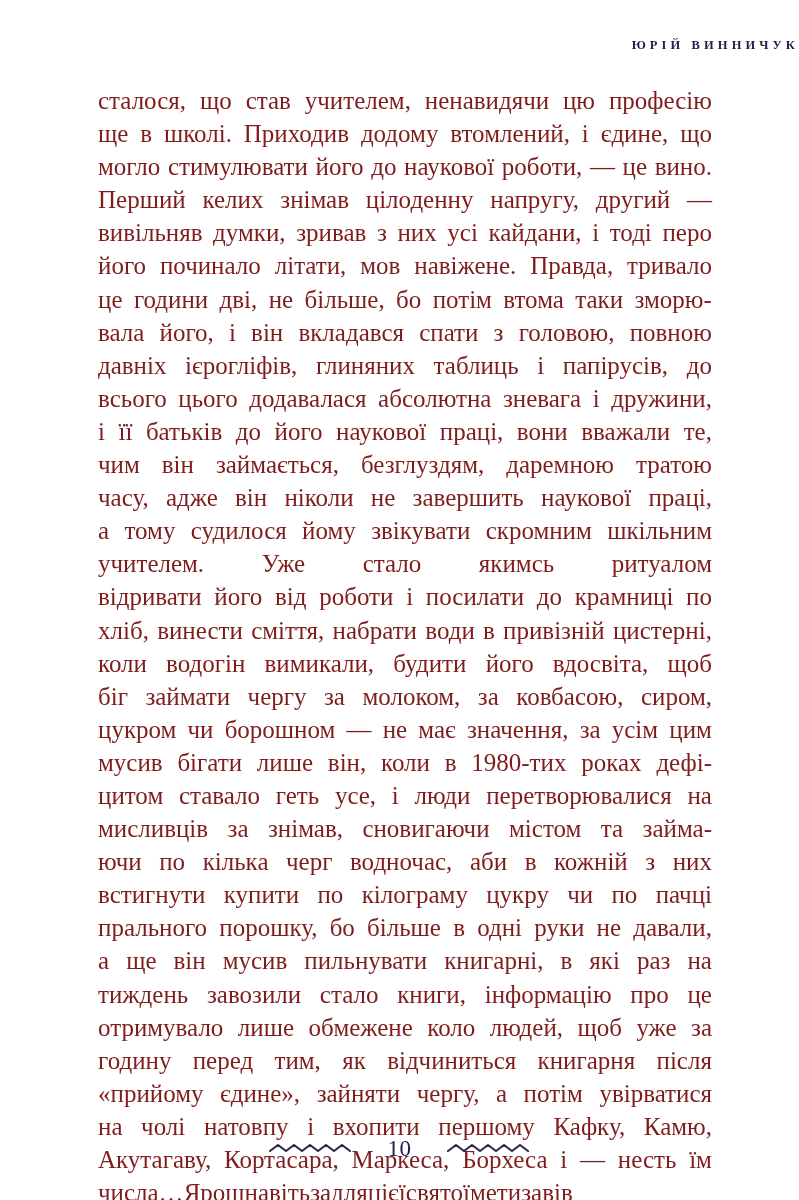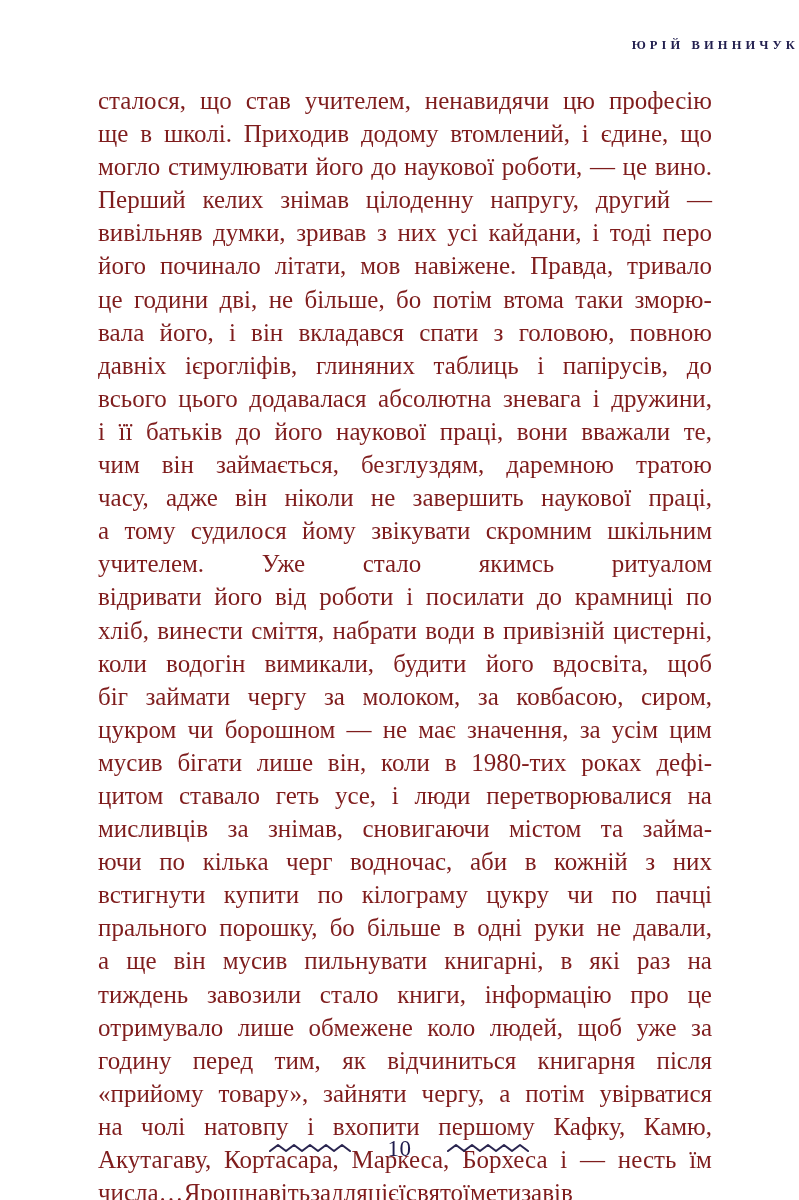--- a/index.html
+++ b/index.html
@@ -132,21 +132,21 @@
       <div class="body-line justify"><span class="w">мусив</span><span class="w">бігати</span><span class="w">лише</span><span class="w">він,</span><span class="w">коли</span><span class="w">в</span><span class="w">1980-тих</span><span class="w">роках</span><span class="w">дефі-</span></div>
       <div class="body-line justify"><span class="w">цитом</span><span class="w">ставало</span><span class="w">геть</span><span class="w">усе,</span><span class="w">і</span><span class="w">люди</span><span class="w">перетворювалися</span><span class="w">на</span></div>
       <div class="body-line justify"><span class="w">мисливців</span><span class="w">за</span><span class="w">знімав,</span><span class="w">сновигаючи</span><span class="w">містом</span><span class="w">та</span><span class="w">займа-</span></div>
       <div class="body-line justify"><span class="w">ючи</span><span class="w">по</span><span class="w">кілька</span><span class="w">черг</span><span class="w">водночас,</span><span class="w">аби</span><span class="w">в</span><span class="w">кожній</span><span class="w">з</span><span class="w">них</span></div>
       <div class="body-line justify"><span class="w">встигнути</span><span class="w">купити</span><span class="w">по</span><span class="w">кілограму</span><span class="w">цукру</span><span class="w">чи</span><span class="w">по</span><span class="w">пачці</span></div>
       <div class="body-line justify"><span class="w">прального</span><span class="w">порошку,</span><span class="w">бо</span><span class="w">більше</span><span class="w">в</span><span class="w">одні</span><span class="w">руки</span><span class="w">не</span><span class="w">давали,</span></div>
       <div class="body-line justify"><span class="w">а</span><span class="w">ще</span><span class="w">він</span><span class="w">мусив</span><span class="w">пильнувати</span><span class="w">книгарні,</span><span class="w">в</span><span class="w">які</span><span class="w">раз</span><span class="w">на</span></div>
       <div class="body-line justify"><span class="w">тиждень</span><span class="w">завозили</span><span class="w">стало</span><span class="w">книги,</span><span class="w">інформацію</span><span class="w">про</span><span class="w">це</span></div>
       <div class="body-line justify"><span class="w">отримувало</span><span class="w">лише</span><span class="w">обмежене</span><span class="w">коло</span><span class="w">людей,</span><span class="w">щоб</span><span class="w">уже</span><span class="w">за</span></div>
       <div class="body-line justify"><span class="w">годину</span><span class="w">перед</span><span class="w">тим,</span><span class="w">як</span><span class="w">відчиниться</span><span class="w">книгарня</span><span class="w">після</span></div>
-      <div class="body-line justify"><span class="w">«прийому</span><span class="w">товару»,</span><span class="w">зайняти</span><span class="w">чергу,</span><span class="w">а</span><span class="w">потім</span><span class="w">увірватися</span></div>
+      <div class="body-line justify"><span class="w">«прийому</span><span class="w">єдине»,</span><span class="w">зайняти</span><span class="w">чергу,</span><span class="w">а</span><span class="w">потім</span><span class="w">увірватися</span></div>
       <div class="body-line justify"><span class="w">на</span><span class="w">чолі</span><span class="w">натовпу</span><span class="w">і</span><span class="w">вхопити</span><span class="w">першому</span><span class="w">Кафку,</span><span class="w">Камю,</span></div>
       <div class="body-line justify"><span class="w">Акутагаву,</span><span class="w">Кортасара,</span><span class="w">Маркеса,</span><span class="w">Борхеса</span><span class="w">і</span><span class="w">—</span><span class="w">несть</span><span class="w">їм</span></div>
       <div class="body-line last"><span class="w">числа…</span><span class="w">Ярош</span><span class="w">навіть</span><span class="w">задля</span><span class="w">цієї</span><span class="w">святої</span><span class="w">мети</span><span class="w">завів</span></div>
     </div>
 
   <div class="footer">
     <span class="ornament">
       <svg class="wave" viewBox="0 0 86 16" xmlns="http://www.w3.org/2000/svg" aria-hidden="true">
         <path d="M2 10 L10 4 L18 10 L26 4 L34 10 L42 4 L50 10 L58 4 L66 10 L74 4 L82 10"></path>
       </svg>

